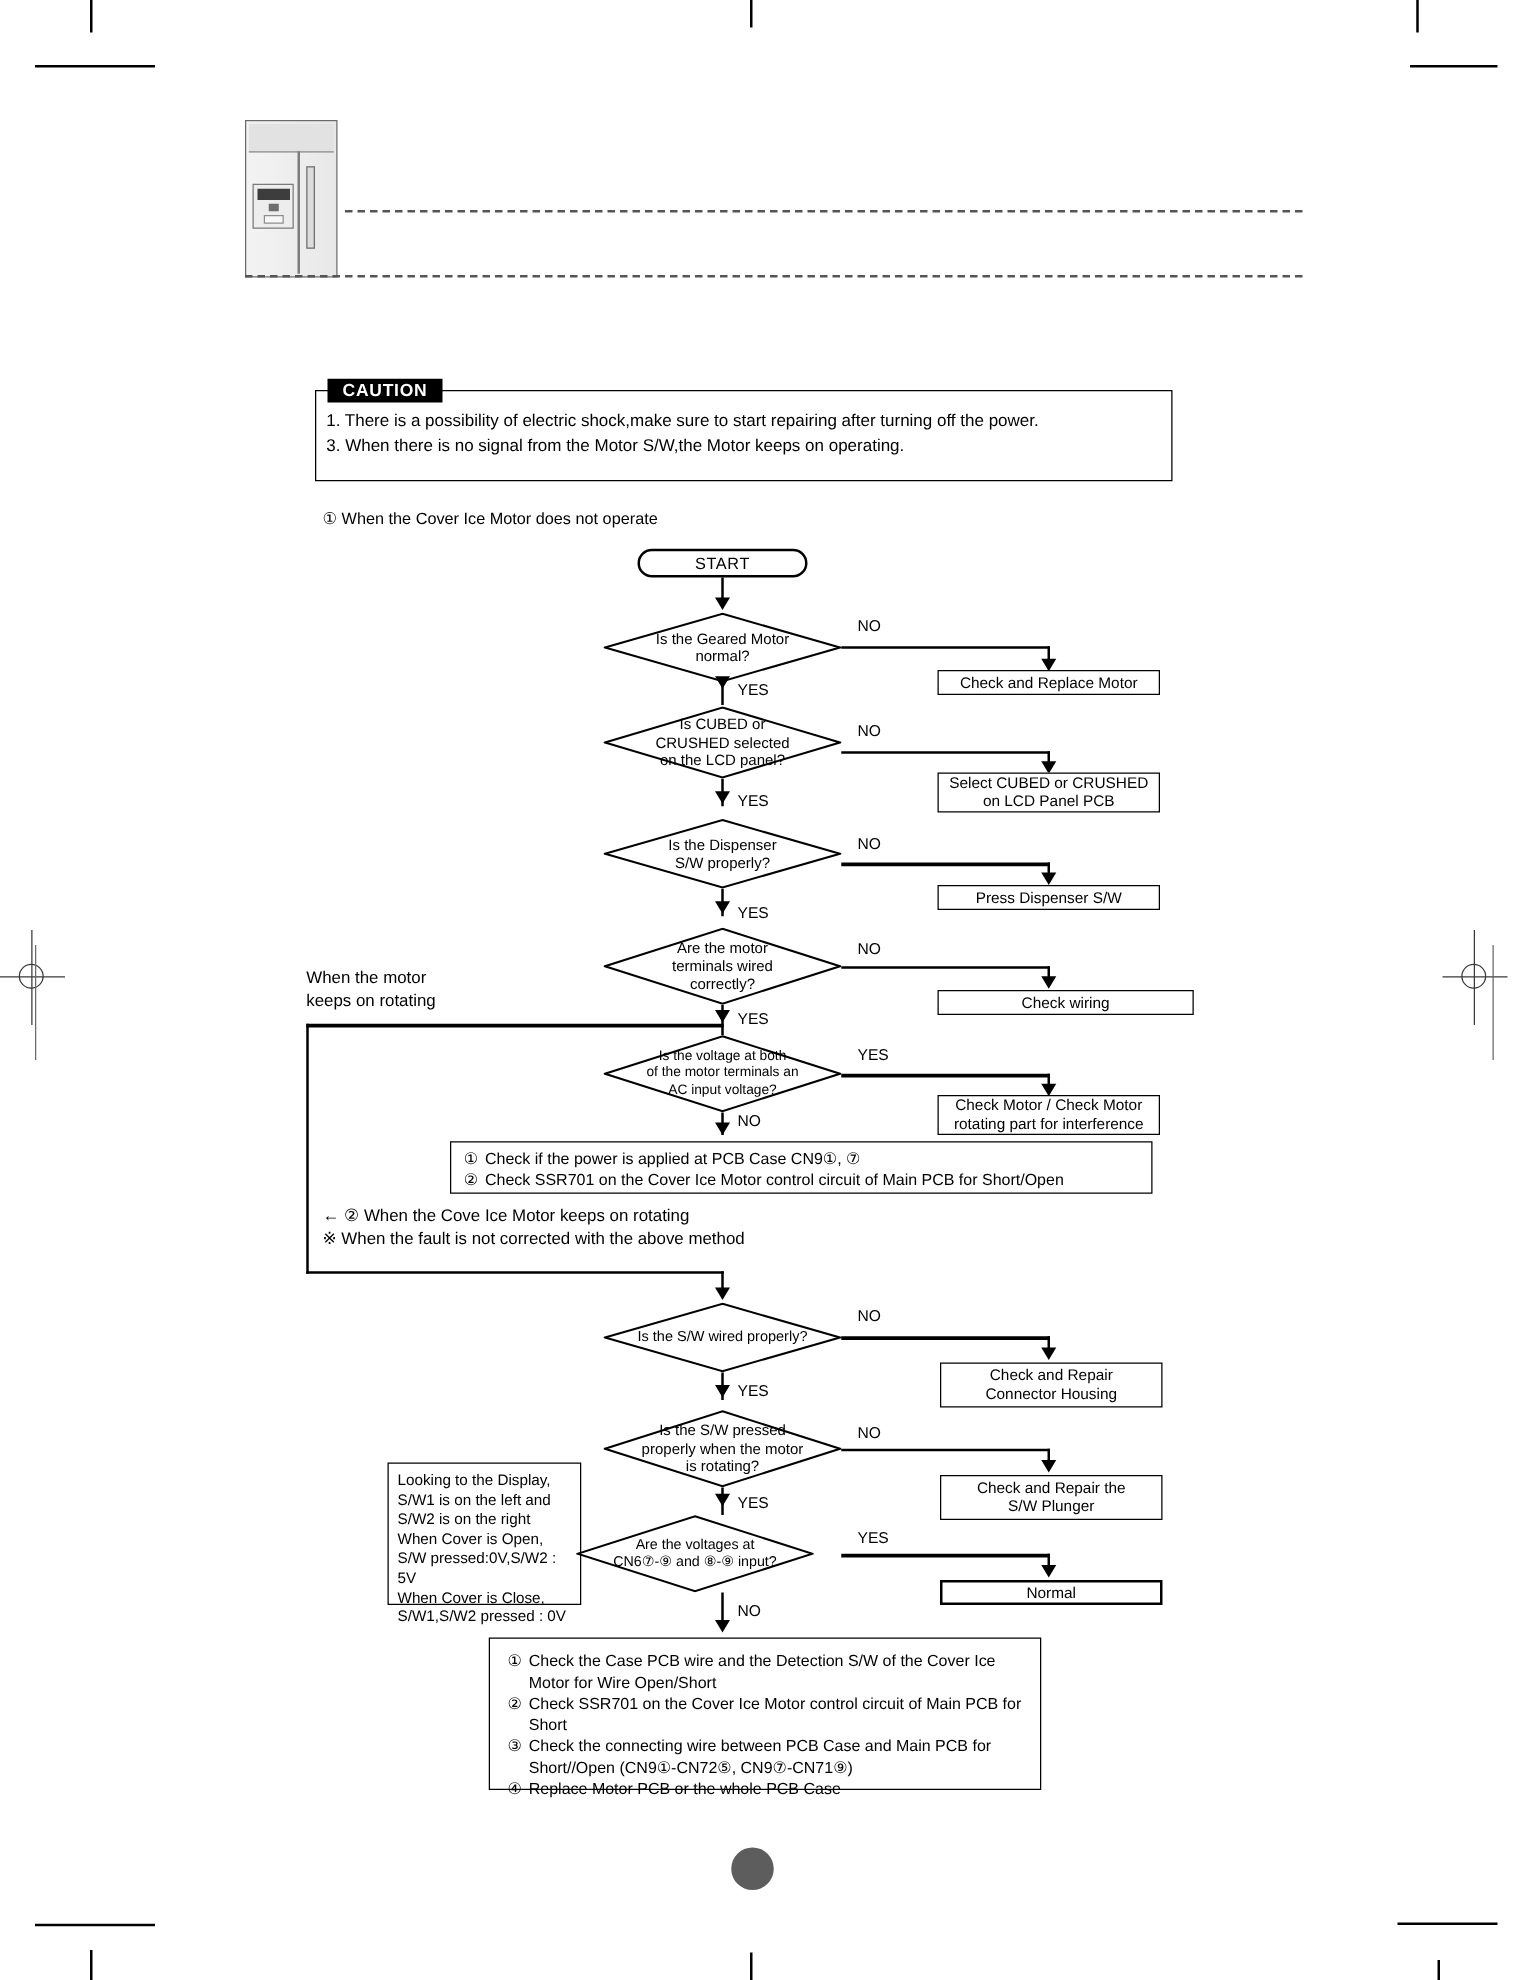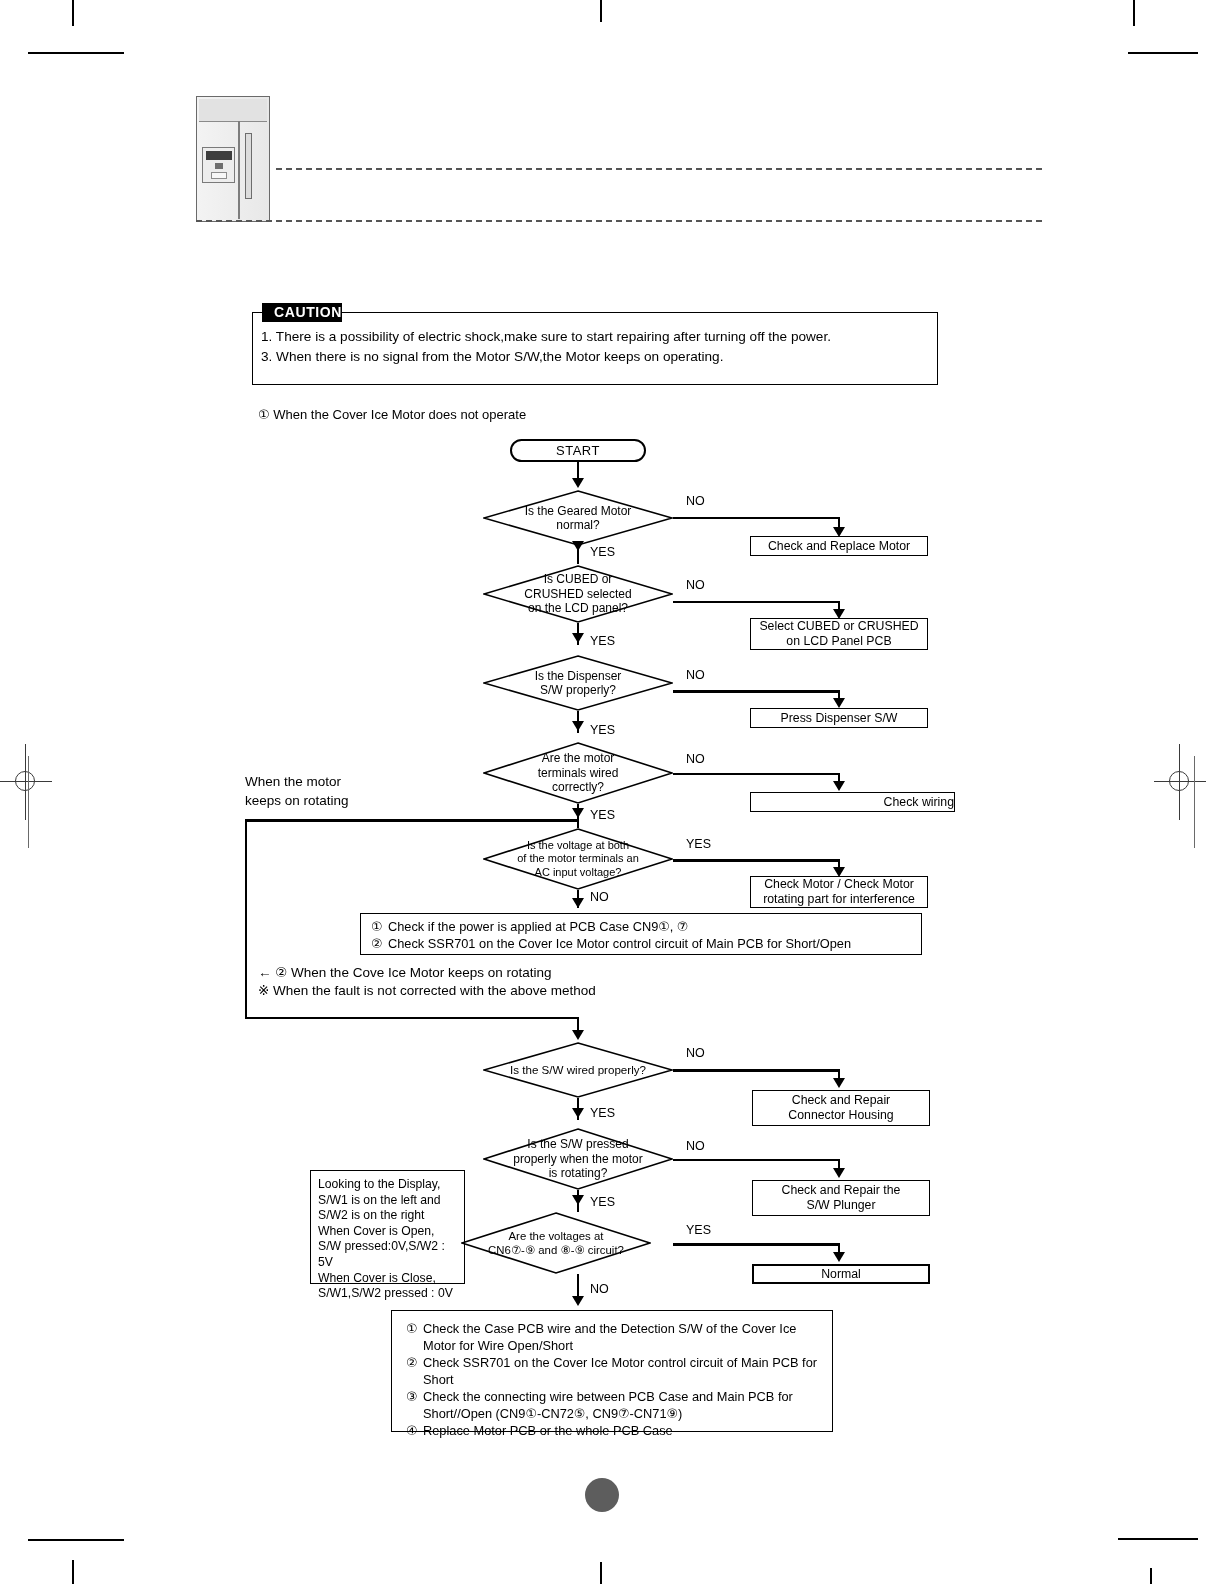--- a/index.html
+++ b/index.html
@@ -33,21 +33,21 @@
   .fridge .disp .pad{position:absolute;left:8px;top:24px;width:16px;height:7px;
           border:1px solid #8c8c8c;background:#f7f7f7;box-sizing:border-box;}
 
   .dashrule{position:absolute;height:0;border-top:2px dashed #555;}
 
   
   .caution-wrap{position:absolute;left:252px;top:303px;width:686px;height:82px;}
   .caution-box{position:absolute;left:0;top:9px;width:686px;height:73px;
       border:1px solid #000;box-sizing:border-box;background:#fff;}
   .caution-tag{position:absolute;left:10px;top:0;background:#000;color:#fff;
-      font-size:14px;font-weight:bold;letter-spacing:.6px;padding:1px 0 2px 12px;}
+      font-size:14px;font-weight:bold;letter-spacing:.6px;padding:1px 12px 2px 12px;}
   .caution-list{position:absolute;left:8px;top:14px;right:10px;}
   .caution-list div{font-size:13.6px;line-height:19.5px;white-space:nowrap;}
 
   
   .sect-head{position:absolute;font-size:13px;line-height:18px;white-space:nowrap;}
   .side-note{position:absolute;font-size:13.5px;line-height:19px;white-space:nowrap;}
 
   
   .terminator{position:absolute;border:2px solid #000;border-radius:20px;
       display:flex;align-items:center;justify-content:center;
@@ -208,21 +208,21 @@
   <div class="dtext">
     <span>Are the motor</span>
     <span>terminals wired</span>
     <span>correctly?</span>
   </div>
 </div>
 <div class="ln-h" style="left:673px;top:773px;width:167px;"></div>
 <div class="ln-v" style="left:838px;top:773px;height:12px;"></div>
 <div class="arw-d" style="left:833px;top:781px;"></div>
 <div class="lbl" style="left:686px;top:752px;">NO</div>
-<div class="resultbox" style="left:750px;top:792px;width:205px;height:20px;align-items:flex-end;">
+<div class="resultbox" style="left:750px;top:792px;width:205px;height:20px;">
   <span>Check wiring</span>
 </div>
 <div class="ln-v" style="left:577px;top:804px;height:24px;"></div>
 <div class="arw-d" style="left:572px;top:808px;"></div>
 <div class="lbl" style="left:590px;top:808px;">YES</div>
 
 <div class="side-note" style="left:245px;top:772px;">
   <span>When the motor</span><br>
   <span>keeps on rotating</span>
 </div>
@@ -320,21 +320,21 @@
   <div>S/W1,S/W2 pressed : 0V</div>
 </div>
 <div class="dashconn" style="left:465px;top:1243px;width:20px;"></div>
 
 <div class="diamond" style="left:461px;top:1212px;width:190px;height:62px;">
   <svg width="190" height="62" viewBox="0 0 190 62">
       <polygon points="95,1 189,31 95,61 1,31" fill="#fff" stroke="#000" stroke-width="1.6"></polygon>
     </svg>
   <div class="dtext" style="font-size:11.4px;">
     <span>Are the voltages at</span>
-    <span>CN6⑦-⑨ and ⑧-⑨ circuit?</span>
+    <span>CN6⑦-⑨ and ⑧-⑨ input?</span>
   </div>
 </div>
 <div class="ln-h" style="left:673px;top:1243px;width:167px;height:2.6px;"></div>
 <div class="ln-v" style="left:838px;top:1243px;height:14px;"></div>
 <div class="arw-d" style="left:833px;top:1252px;"></div>
 <div class="lbl" style="left:686px;top:1223px;">YES</div>
 <div class="resultbox thick" style="left:752px;top:1264px;width:178px;height:20px;">
   <span>Normal</span>
 </div>
 <div class="ln-v" style="left:577px;top:1274px;height:28px;"></div>

